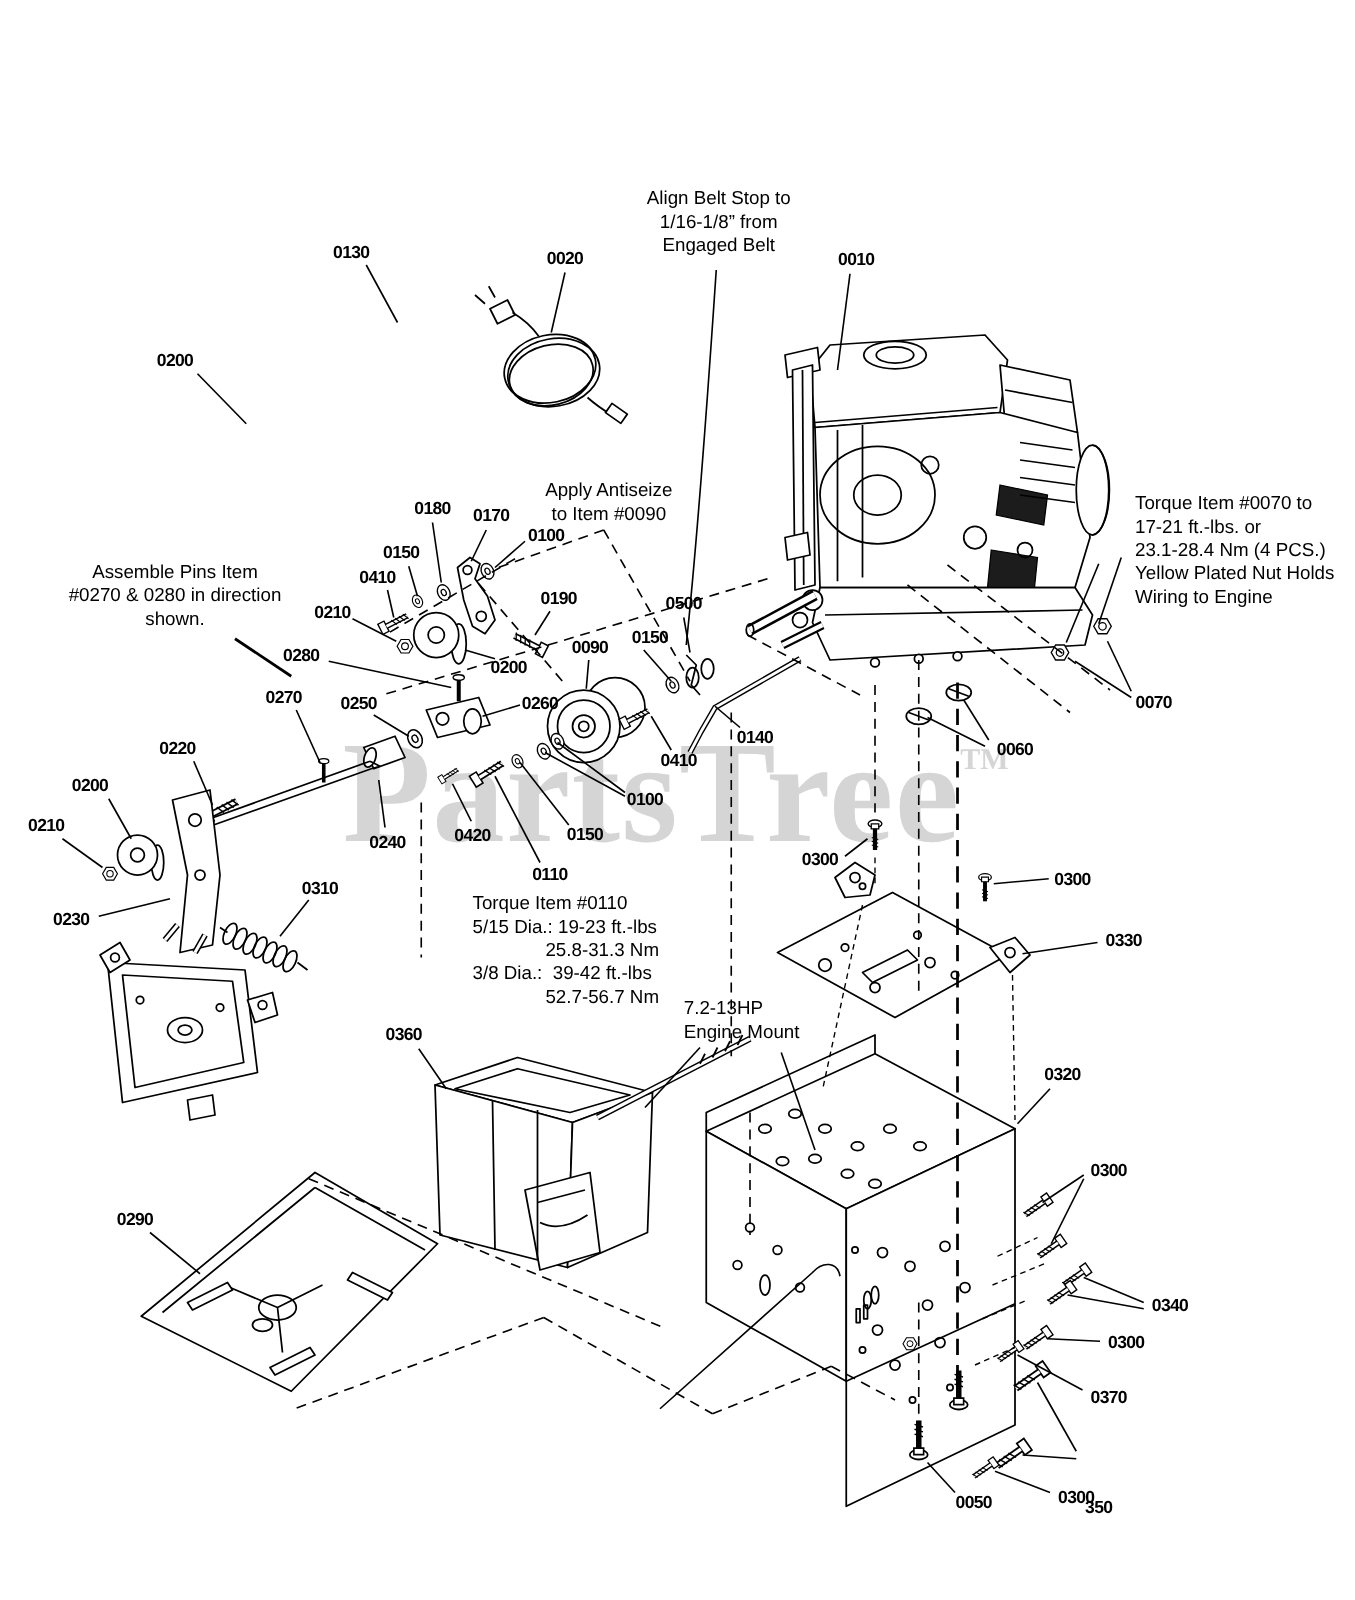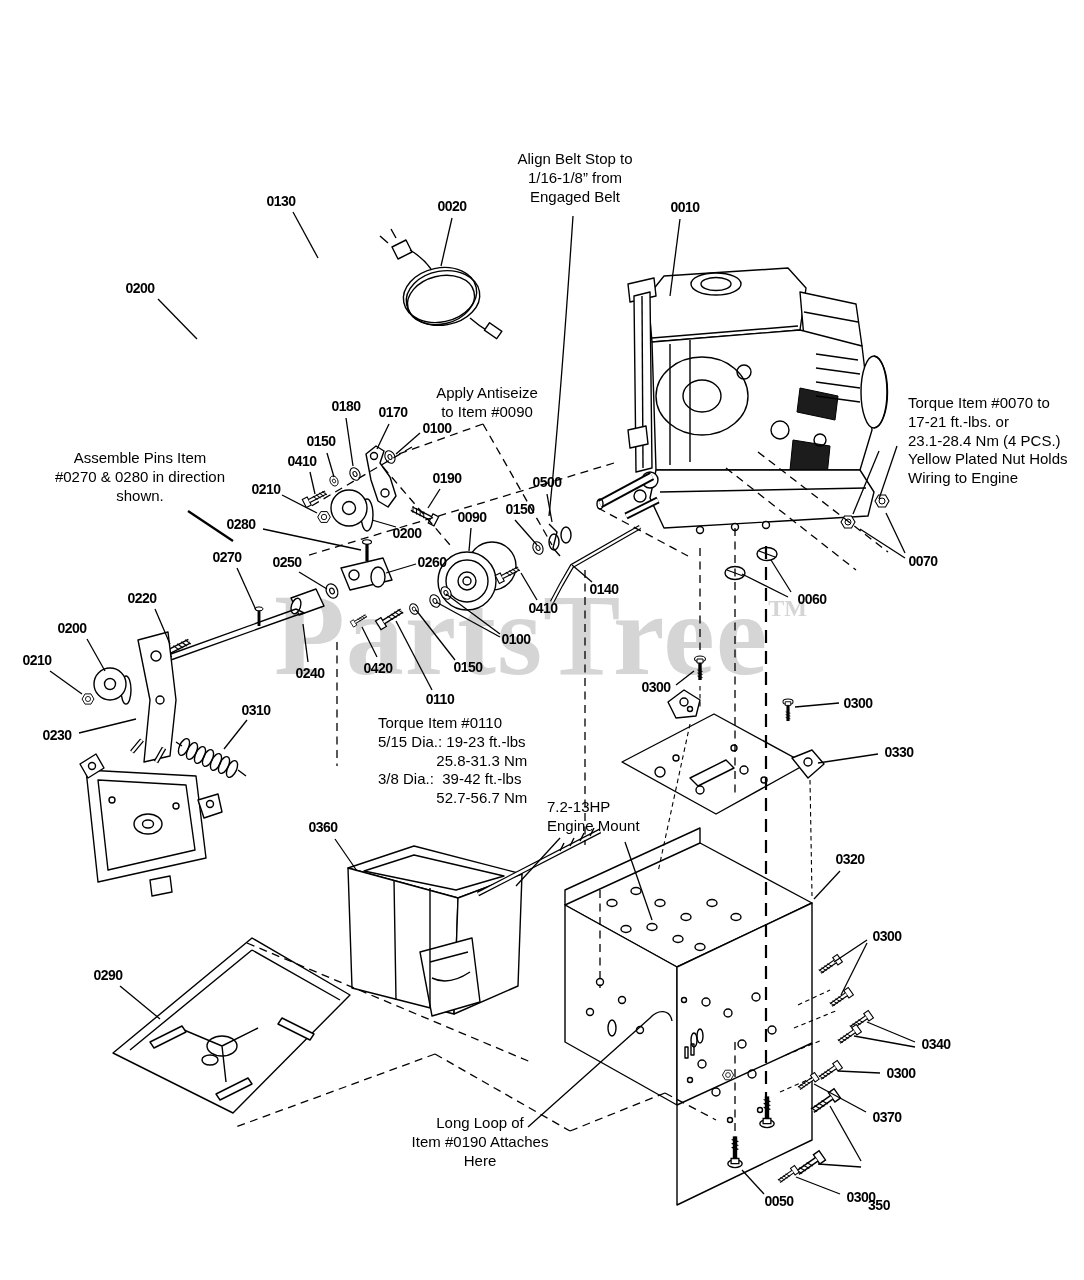--- a/index.html
+++ b/index.html
@@ -421,23 +421,20 @@
 23.1-28.4 Nm (4 PCS.)
 Yellow Plated Nut Holds
 Wiring to Engine</div>
       <div class="note" style="left: 366px; top: 714px; margin-left: 12px;">Torque Item #0110
 5/15 Dia.: 19-23 ft.-lbs
               25.8-31.3 Nm
 3/8 Dia.:  39-42 ft.-lbs
               52.7-56.7 Nm</div>
       <div class="note" style="left: 547px; top: 798px;">7.2-13HP
 Engine Mount</div>
-      <div class="note center" style="left: 480px; top: 1114px;">Long Loop of
-Item #0190 Attaches
-Here</div>
     </div>
   <div id="labels-layer">
       <div class="plabel" style="left: 140px; top: 288px;">0200</div>
       <div class="plabel" style="left: 281px; top: 201px;">0130</div>
       <div class="plabel" style="left: 452px; top: 206px;">0020</div>
       <div class="plabel" style="left: 685px; top: 207px;">0010</div>
       <div class="plabel" style="left: 346px; top: 406px;">0180</div>
       <div class="plabel" style="left: 393px; top: 412px;">0170</div>
       <div class="plabel" style="left: 437px; top: 428px;">0100</div>
       <div class="plabel" style="left: 321px; top: 441px;">0150</div>

